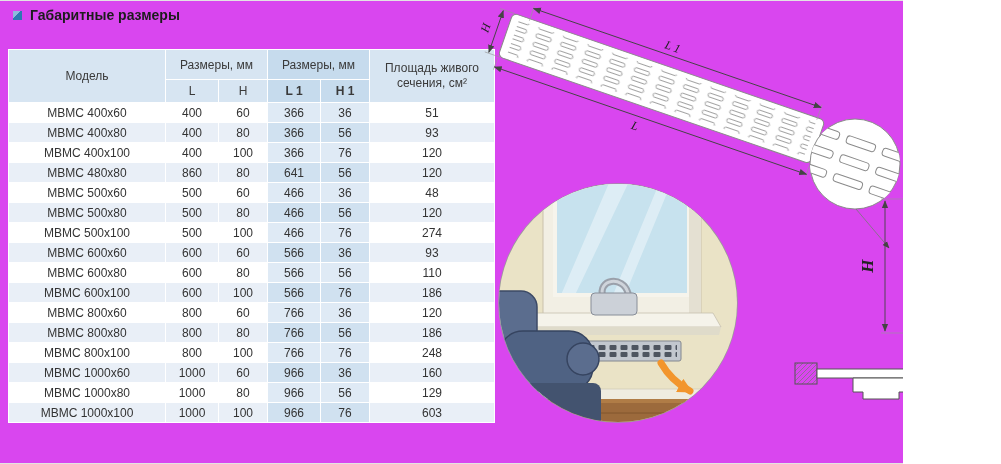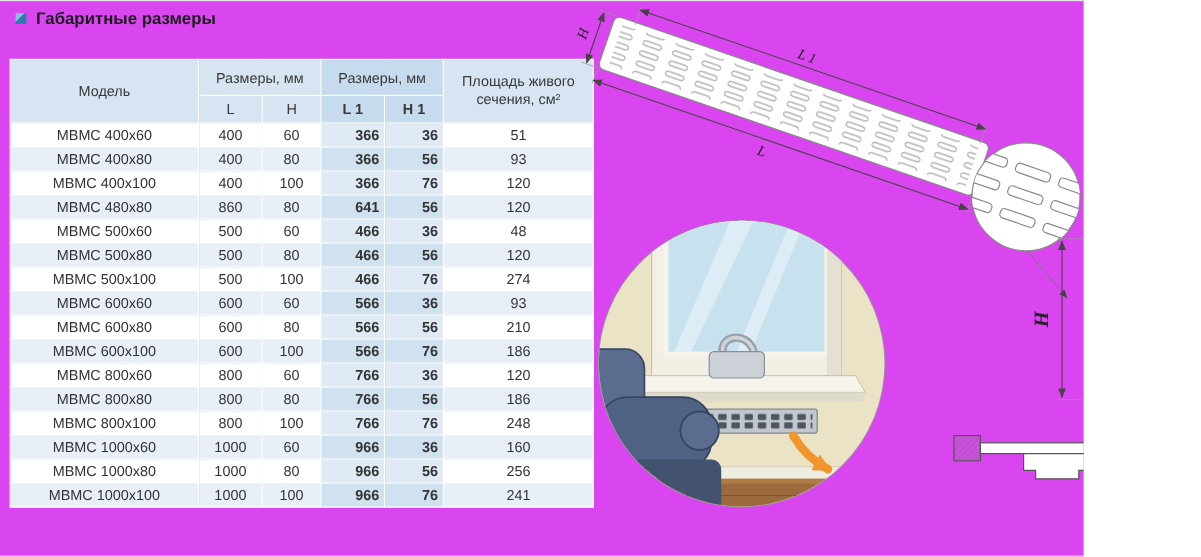--- a/index.html
+++ b/index.html
@@ -23,21 +23,21 @@
   thead th.g2{background:#c6dbed;}
   thead th.sub{height:20px;}
   thead th.sub.g2{font-weight:bold;}
   thead tr.top th{height:27px;}
   th.c-model{width:148px;}
   th.c-l,th.c-l1{width:44px;}
   th.c-h,th.c-h1{width:40px;}
   th.c-area{width:116px;line-height:1.25;}
   tbody td{background:#fff;height:17px;}
   tbody tr:nth-child(even) td{background:#e9eff7;}
-  tbody td.c-l1,tbody td.c-h1{background:#dfeaf5;font-weight:bold;text-align:right;}
+  tbody td.c-l1,tbody td.c-h1{background:#dfeaf5;font-weight:normal;}
   tbody tr:nth-child(even) td.c-l1,tbody tr:nth-child(even) td.c-h1{background:#d0e1f0;}
   .illustration{position:absolute;left:465px;top:0;}
   .dim-line{stroke:#444;stroke-width:0.9;}
   .ext-line{stroke:#999;stroke-width:0.6;}
   .dim-label{font:italic 12px "Liberation Serif",serif;fill:#222;}
   .big-label{font:italic bold 17px "Liberation Serif",serif;fill:#222;}
   .outline{fill:#fff;stroke:#555;stroke-width:1;}
 </style>
 </head>
 <body>
@@ -128,21 +128,21 @@
           <td class="c-l1">566</td>
           <td class="c-h1">36</td>
           <td class="c-area">93</td>
         </tr>
         <tr>
           <td class="c-model">МВМС 600x80</td>
           <td class="c-l">600</td>
           <td class="c-h">80</td>
           <td class="c-l1">566</td>
           <td class="c-h1">56</td>
-          <td class="c-area">210</td>
+          <td class="c-area">110</td>
         </tr>
         <tr>
           <td class="c-model">МВМС 600x100</td>
           <td class="c-l">600</td>
           <td class="c-h">100</td>
           <td class="c-l1">566</td>
           <td class="c-h1">76</td>
           <td class="c-area">186</td>
         </tr>
         <tr>
@@ -176,29 +176,29 @@
           <td class="c-l1">966</td>
           <td class="c-h1">36</td>
           <td class="c-area">160</td>
         </tr>
         <tr>
           <td class="c-model">МВМС 1000x80</td>
           <td class="c-l">1000</td>
           <td class="c-h">80</td>
           <td class="c-l1">966</td>
           <td class="c-h1">56</td>
-          <td class="c-area">256</td>
+          <td class="c-area">129</td>
         </tr>
         <tr>
           <td class="c-model">МВМС 1000x100</td>
           <td class="c-l">1000</td>
           <td class="c-h">100</td>
           <td class="c-l1">966</td>
           <td class="c-h1">76</td>
-          <td class="c-area">241</td>
+          <td class="c-area">603</td>
         </tr>
       </tbody>
   </table>
 
   <svg class="illustration" width="536" height="464" viewBox="0 0 536 464" xmlns="http://www.w3.org/2000/svg">
     <defs>
       <pattern id="slotP" width="26" height="9" patternUnits="userSpaceOnUse">
         <rect x="3" y="2.5" width="16" height="4" rx="2" fill="#fff" stroke="#8a8a8a" stroke-width="0.8"></rect>
       </pattern>
       <pattern id="gslotP" width="11" height="7" patternUnits="userSpaceOnUse">

